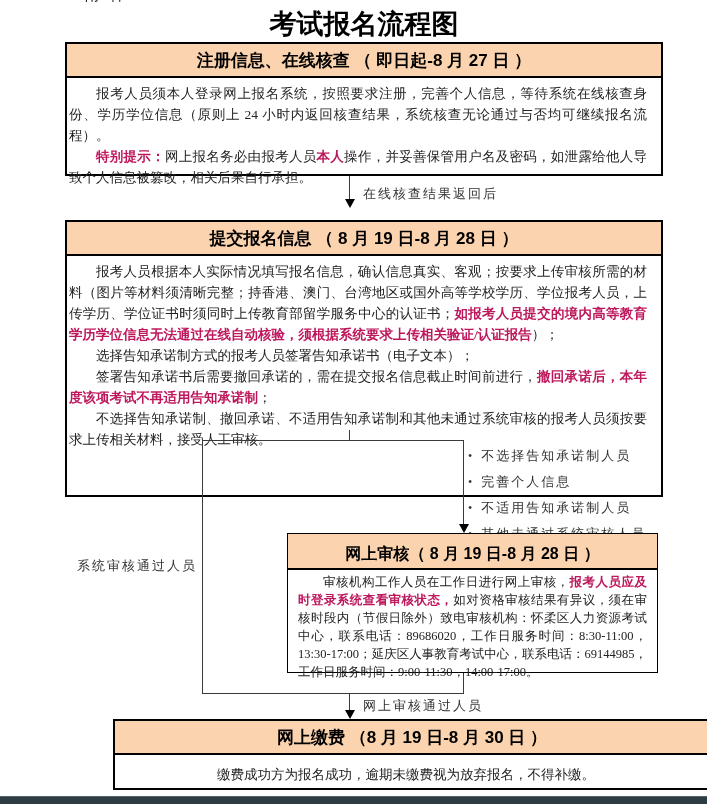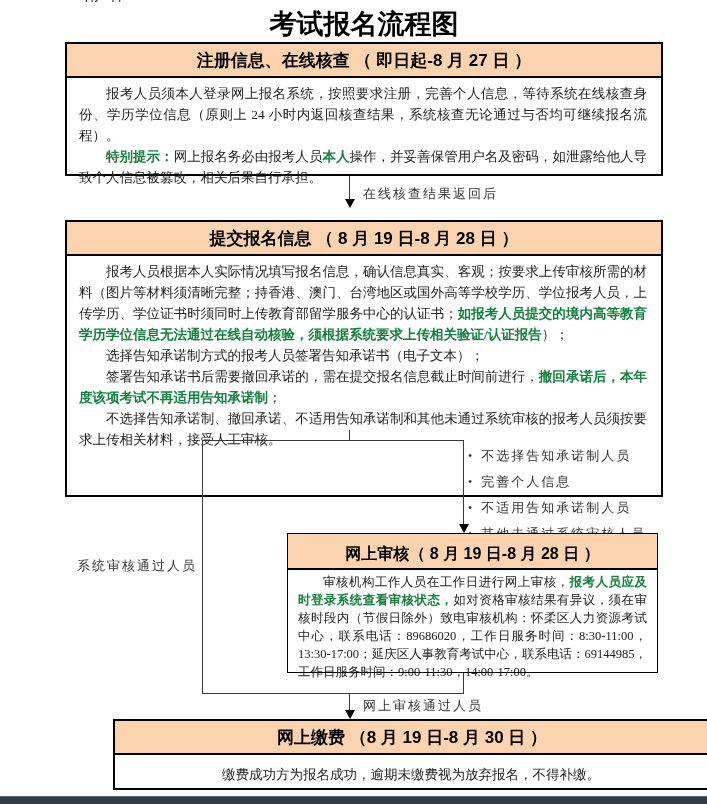--- a/index.html
+++ b/index.html
@@ -34,29 +34,29 @@
     border-bottom: 2px solid #000;
     text-align: center;
     font-family: "Liberation Sans", sans-serif;
     font-weight: bold;
     font-size: 17px;
     padding: 5px 0 4px 0;
     color: #000;
   }
   .box3 .box-header { font-size: 16px; padding: 10px 0 3px 0; }
   .box-body {
-    padding: 5px 14px 4px 12px;
+    padding: 5px 14px 4px 2px;
     font-size: 13.5px;
     line-height: 21px;
     text-align: justify;
     color: #222;
   }
   .box3 .box-body { padding: 3px 10px; font-size: 12.5px; line-height: 18px; }
   .box-body p { text-indent: 2em; }
-  .box-body b { color:#15803d; }
+  .box-body b { color:#be185d; }
   .center-body { text-align: center; padding-top: 9px; }
   .center-body p { text-indent: 0; }
   .line { position: absolute; background: #3a3a3a; }
   .arrow-down {
     position: absolute; width: 0; height: 0;
     border-left: 5px solid transparent;
     border-right: 5px solid transparent;
     border-top: 9px solid #000;
   }
   .conn-label {

